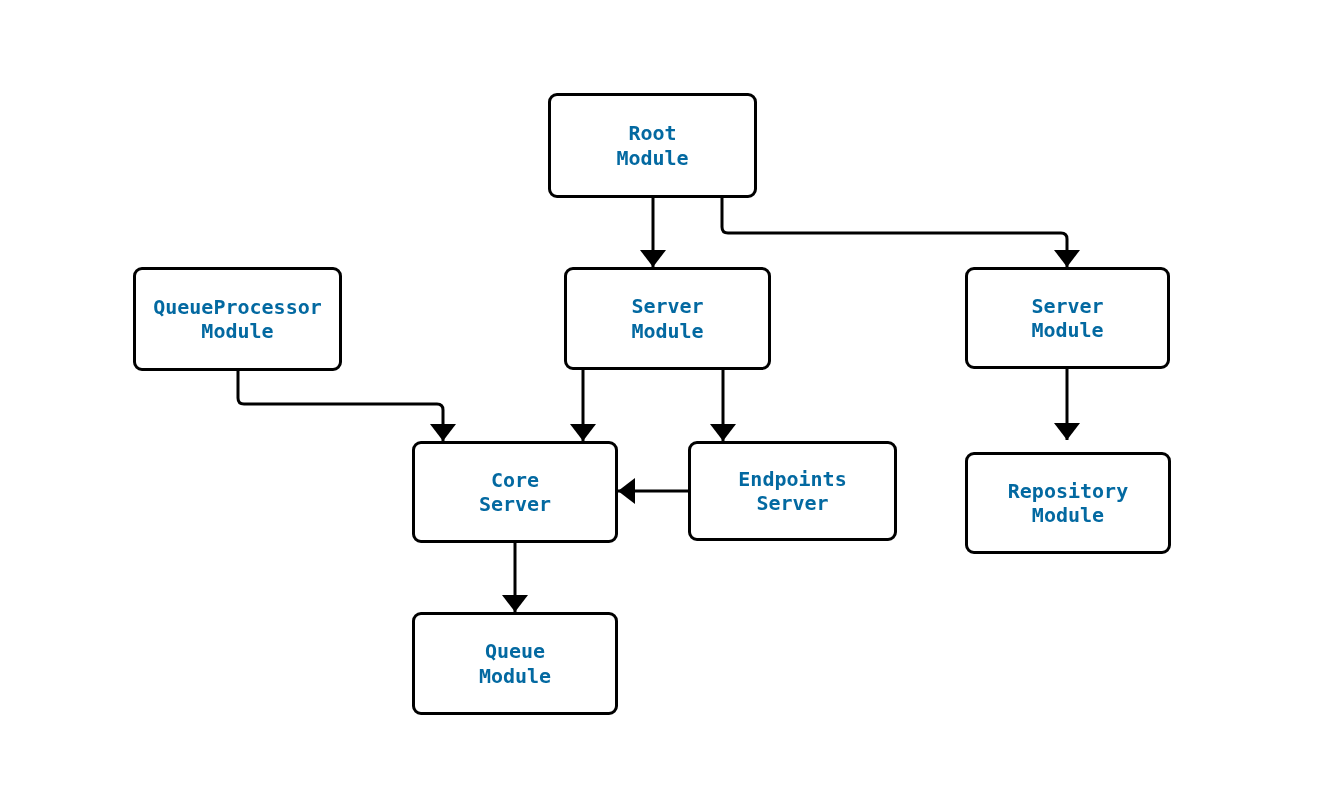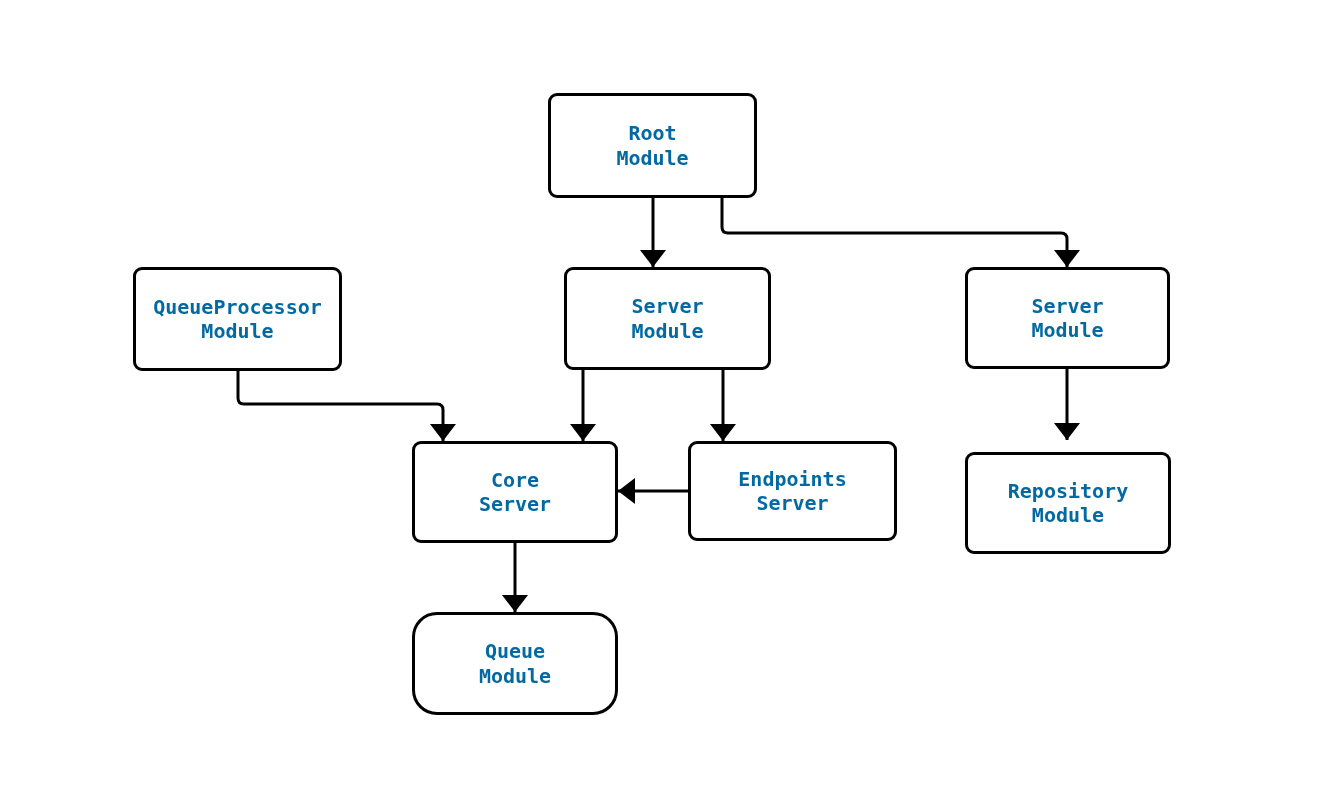--- a/index.html
+++ b/index.html
@@ -97,18 +97,18 @@
   <div class="node" style="left:688px; top:441px; width:209px; height:100px;">
     <span class="node-label">Endpoints
 Server</span>
   </div>
 
   <div class="node" style="left:965px; top:440px; width:206px; height:102px;margin-top:12px;">
     <span class="node-label">Repository
 Module</span>
   </div>
 
-  <div class="node" style="left:412px; top:612px; width:206px; height:103px;border-radius:25px;">
+  <div class="node" style="left:412px; top:612px; width:206px; height:103px;">
     <span class="node-label">Queue
 Module</span>
   </div>
 
 </div>
 
 </body></html>

